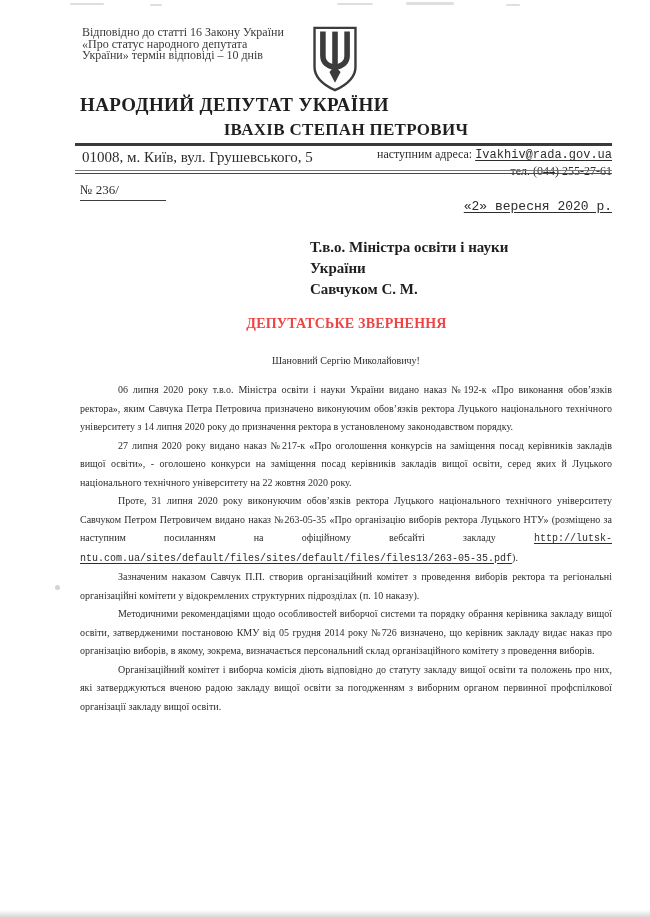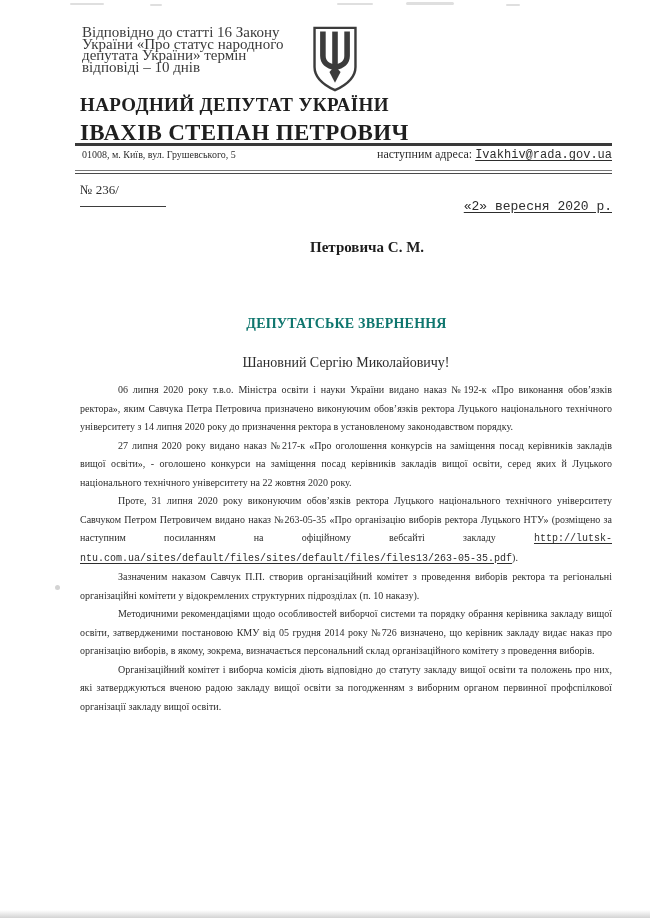--- a/index.html
+++ b/index.html
@@ -5,57 +5,57 @@
   html,body{margin:0;padding:0;}
   body{
     width:650px;height:918px;background:#ffffff;position:relative;
     font-family:"Liberation Serif","DejaVu Serif",serif;color:#2d2d2d;
     overflow:hidden;
   }
   .page{position:absolute;inset:0;background:#fff;}
   .smudge{position:absolute;background:rgba(110,110,110,.22);border-radius:2px;}
   .notice{
     position:absolute;left:82px;top:27px;width:202px;
-    font-size:15px;line-height:11.5px;color:#3a3a3a;
+    font-size:12px;line-height:11.5px;color:#3a3a3a;
   }
   .emblem{position:absolute;left:307px;top:26px;width:56px;height:67px;}
   .h1{
     position:absolute;left:80px;right:38px;top:94px;
     font-weight:bold;font-size:19px;letter-spacing:.4px;color:#1f1f1f;
   }
   .h2{
-    position:absolute;left:80px;right:38px;top:120px;
-    font-weight:bold;font-size:23px;letter-spacing:.3px;color:#1f1f1f;
+    position:absolute;left:80px;right:38px;top:120px;text-align:center;
+    font-weight:bold;font-size:17px;letter-spacing:.3px;color:#1f1f1f;
   }
   .rule-thick{position:absolute;left:75px;right:38px;top:143px;height:3px;background:#3a3a3a;}
-  .contact-left{position:absolute;left:82px;top:149px;font-size:10px;color:#2d2d2d;}
+  .contact-left{position:absolute;left:82px;top:149px;font-size:15px;color:#2d2d2d;}
   .contact-right{
     position:absolute;right:38px;top:147px;text-align:right;
     font-size:12px;line-height:15.5px;color:#2d2d2d;
   }
   .rule-double{
     position:absolute;left:75px;right:38px;top:170px;height:2px;
     border-top:1px solid #787878;border-bottom:1px solid #4a4a4a;
   }
   .ref-number{position:absolute;left:80px;top:182px;font-size:13px;}
   .ref-number .u-block{
-    display:inline-block;width:86px;border-bottom:1px solid #3d3d3d;padding-bottom:8px;
+    display:inline-block;width:86px;border-bottom:1px solid #3d3d3d;padding-bottom:2px;
   }
   .ref-date{position:absolute;right:38px;top:182px;font-size:13px;margin-top:16px;}
   .u{text-decoration:underline;text-underline-offset:2px;font-family:Liberation Mono, monospace;}
   .addressee{
     position:absolute;left:310px;top:237px;width:270px;
     font-weight:bold;font-size:15px;line-height:21px;color:#1f1f1f;
   }
   .doc-title{
     position:absolute;left:81px;right:38px;top:316px;text-align:center;
-    font-weight:bold;font-size:14px;letter-spacing:.2px;color:#0f766e;
+    font-weight:bold;font-size:14px;letter-spacing:.2px;color:#ef4444;
   }
   .salutation{
-    position:absolute;left:80px;right:38px;top:355px;text-align:center;font-size:14px;
+    position:absolute;left:80px;right:38px;top:355px;text-align:center;font-size:10px;
   }
   .body-text{
     position:absolute;left:80px;right:38px;top:381px;
     font-size:10px;line-height:18.5px;text-align:justify;color:#2d2d2d;
   }
   .body-text p{margin:0;text-indent:38px;}
   .dot-artifact{
     position:absolute;left:55px;top:585px;width:5px;height:5px;border-radius:50%;
     background:rgba(130,130,130,.35);
   }
@@ -91,33 +91,36 @@
 
   <div class="h1">НАРОДНИЙ ДЕПУТАТ УКРАЇНИ</div>
   <div class="h2">ІВАХІВ СТЕПАН ПЕТРОВИЧ</div>
 
   <div class="rule-thick"></div>
 
   <div class="contact-left">01008, м. Київ, вул. Грушевського, 5</div>
 
   <div class="contact-right">
     <div><span>наступним адреса: </span><span class="u">Ivakhiv@rada.gov.ua</span></div>
+    <div>тел. (044) 255-27-61</div>
   </div>
 
   <div class="rule-double"></div>
 
   <div class="ref-number">
     <span class="u-block">№ 236/</span>
   </div>
   <div class="ref-date">
     <span class="u">«2» вересня 2020 р.</span>
   </div>
 
   <div class="addressee">
-    <div>Петровича С. М.</div>
+    <div>Т.в.о. Міністра освіти і науки</div>
+    <div>України</div>
+    <div>Савчуком С. М.</div>
   </div>
 
   <div class="doc-title">ДЕПУТАТСЬКЕ ЗВЕРНЕННЯ</div>
 
   <div class="salutation">Шановний Сергію Миколайовичу!</div>
 
   <div class="body-text">
     <p>06 липня 2020 року т.в.о. Міністра освіти і науки України видано наказ №192-к «Про виконання обов’язків ректора», яким Савчука Петра Петровича призначено виконуючим обов’язків ректора Луцького національного технічного університету з 14 липня 2020 року до призначення ректора в установленому законодавством порядку.</p>
     <p>27 липня 2020 року видано наказ №217-к «Про оголошення конкурсів на заміщення посад керівників закладів вищої освіти», - оголошено конкурси на заміщення посад керівників закладів вищої освіти, серед яких й Луцького національного технічного університету на 22 жовтня 2020 року.</p>
     <p><span>Проте, 31 липня 2020 року виконуючим обов’язків ректора Луцького національного технічного університету Савчуком Петром Петровичем видано наказ №263-05-35 «Про організацію виборів ректора Луцького НТУ» (розміщено за наступним посиланням на офіційному вебсайті закладу </span><span class="u">http://lutsk-ntu.com.ua/sites/default/files/sites/default/files/files13/263-05-35.pdf</span><span>).</span></p>

